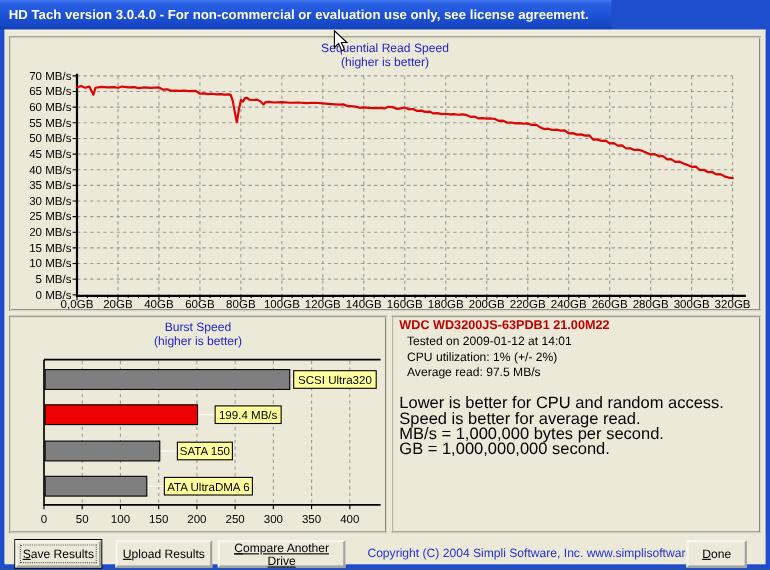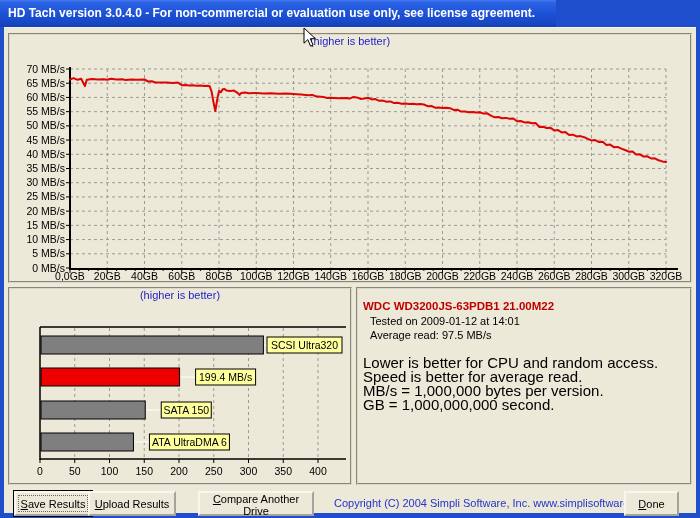--- a/index.html
+++ b/index.html
@@ -7,52 +7,53 @@
   .window{position:relative;width:700px;height:518px;background:#1E4ECC;
           font-family:"Liberation Sans",sans-serif;overflow:hidden;}
   .titlebar{position:absolute;left:0;top:0;width:556px;height:27px;
     background:linear-gradient(180deg,#4478F0 0%,#2A62E4 10%,#1C50D4 55%,#1747C4 85%,#1240B4 100%);
     color:#fff;font-size:12px;font-weight:bold;line-height:27px;padding-left:8px;
     white-space:nowrap;overflow:hidden;}
   .client{position:absolute;left:4px;top:27px;width:692px;height:486px;background:#ECE9D8;border-top:1px solid #f7f4e7;}
   .panel{position:absolute;background:#ECE9D8;border:2px groove #dcd8c8;}
   .panel-seq{left:4px;top:5px;width:684px;height:250px;}
   .panel-burst{left:4px;top:259px;width:344px;height:198px;}
-  .panel-info{left:352px;top:259px;width:336px;height:198px;padding:10px 5px;}
+  .panel-info{left:352px;top:259px;width:336px;height:198px;padding:0 5px;}
   .chart-title,.chart-subtitle{text-align:center;font-size:11px;line-height:13px;color:#2222CC;}
   .chart-title{margin-top:3px;}
   .chart-host{position:absolute;left:0;top:30px;right:0;bottom:0;}
   svg text{font-family:"Liberation Sans",sans-serif;fill:#000;}
   .drive-name{color:#C00000;font-weight:bold;font-size:11.5px;line-height:15px;white-space:nowrap;}
   .info-line{font-size:11px;line-height:14px;padding-left:7px;white-space:nowrap;}
   .note-line{font-size:15px;line-height:14px;white-space:nowrap;}
   .info-spacer{height:14px;}
   .btn{position:absolute;top:463px;height:25px;background:#ECE9D8;border:2px outset #f8f6ee;
        font-family:"Liberation Sans",sans-serif;font-size:11px;color:#000;padding:0 4px;cursor:default;}
   .btn.default{box-shadow:0 0 0 1px #000;}
   .btn.default::after{content:"";position:absolute;left:2px;top:2px;right:2px;bottom:2px;border:1px dotted #666;}
   .btn-save{left:10px;width:78px;}
-  .btn-upload{left:84px;width:88px;}
-  .btn-compare{left:194px;width:116px;}
+  .btn-upload{left:101px;width:88px;}
+  .btn-compare{left:194px;width:116px;text-decoration:underline;}
   .btn-done{right:17px;width:55px;}
   .copyright{position:absolute;left:330px;top:464px;width:290px;height:23px;line-height:22px;
        text-align:center;font-size:11px;color:#2233CC;white-space:nowrap;}
   .cursor{position:absolute;left:303px;top:27px;z-index:20;}
 </style>
 </head>
 <body>
 
 <div class="window">
   <div class="titlebar">
     <span>HD Tach version 3.0.4.0  - For non-commercial or evaluation use only, see license agreement.</span>
   </div>
 
   <div class="client">
 
     <div class="panel panel-seq">
+      <div class="chart-title">Sequential Read Speed</div>
       <div class="chart-subtitle">(higher is better)</div>
       <div class="chart-host" id="line-chart-host"><svg width="680" height="216">
             <line x1="56" y1="203" x2="60" y2="203" stroke="#000" stroke-width="1"></line>
             <text x="55" y="206.5" text-anchor="end" font-size="10.5">0 MB/s</text>
             <line x1="60" y1="188.7857142857143" x2="656" y2="188.7857142857143" stroke="#9a9a9a" stroke-width="1" stroke-dasharray="3,3"></line>
             <line x1="56" y1="188.7857142857143" x2="60" y2="188.7857142857143" stroke="#000" stroke-width="1"></line>
             <text x="55" y="192.2857142857143" text-anchor="end" font-size="10.5">5 MB/s</text>
             <line x1="60" y1="174.57142857142858" x2="656" y2="174.57142857142858" stroke="#9a9a9a" stroke-width="1" stroke-dasharray="3,3"></line>
             <line x1="56" y1="174.57142857142858" x2="60" y2="174.57142857142858" stroke="#000" stroke-width="1"></line>
             <text x="55" y="178.07142857142858" text-anchor="end" font-size="10.5">10 MB/s</text>
@@ -190,20 +191,21 @@
             <line x1="628.0625" y1="203" x2="628.0625" y2="206" stroke="#000" stroke-width="1"></line>
             <line x1="637.375" y1="203" x2="637.375" y2="206" stroke="#000" stroke-width="1"></line>
             <line x1="646.6875" y1="203" x2="646.6875" y2="206" stroke="#000" stroke-width="1"></line>
             <line x1="60" y1="2" x2="60" y2="204" stroke="#000" stroke-width="2"></line>
             <line x1="59" y1="204" x2="668" y2="204" stroke="#000" stroke-width="2"></line>
             <polyline points="60.0,14.5 63.7,13.1 67.5,14.8 71.2,13.7 74.9,21.1 76.8,14.8 82.3,14.0 87.9,14.5 93.5,14.2 97.3,14.8 101.0,13.7 106.6,14.5 112.2,14.2 115.9,15.1 121.5,14.5 127.0,14.8 134.5,14.5 138.2,16.5 141.9,16.2 145.7,17.6 149.4,17.4 153.1,17.6 156.9,17.4 162.4,17.9 168.0,17.6 171.8,20.2 175.5,19.9 179.2,20.5 182.9,20.2 186.7,20.8 190.4,20.5 194.1,21.1 197.8,20.8 199.7,21.3 201.6,26.7 203.4,36.7 205.3,46.1 207.1,35.3 209.0,25.9 210.9,27.3 212.7,24.2 214.6,23.9 216.5,25.6 220.2,25.9 223.9,25.6 227.6,27.9 229.5,29.9 231.3,27.9 235.1,27.6 238.8,28.2 246.3,27.9 253.7,28.4 261.1,28.2 268.6,28.7 276.1,28.4 283.5,29.0 291.0,29.6 298.4,30.2 302.1,29.9 305.9,31.3 313.3,31.9 317.0,33.0 320.8,32.7 328.2,33.3 335.7,33.0 339.4,33.6 343.1,32.1 346.8,32.4 350.6,33.9 354.3,33.6 358.0,32.7 361.7,34.4 365.4,34.1 369.2,35.8 372.9,35.6 376.6,36.7 380.4,36.4 384.1,38.1 387.8,37.8 391.5,38.7 395.3,38.4 399.0,39.0 402.7,38.7 406.4,39.3 410.2,39.0 413.9,39.5 417.6,41.2 421.3,41.0 425.1,42.7 428.8,42.4 432.5,42.9 436.2,42.7 439.9,43.2 443.7,44.9 447.4,44.7 451.1,46.6 454.9,46.4 458.6,47.2 462.3,46.9 466.0,47.5 469.8,47.2 473.5,48.6 477.2,48.3 480.9,50.6 484.7,52.3 488.4,52.0 492.1,53.2 495.8,52.9 499.6,53.8 503.3,53.5 507.0,56.3 510.7,56.0 514.5,57.4 518.2,57.2 521.9,58.3 525.6,58.0 529.4,62.0 533.1,61.7 536.8,63.1 540.5,62.8 544.3,65.4 548.0,65.1 551.7,67.4 555.4,67.1 559.2,70.0 562.9,69.7 566.6,71.4 570.3,71.1 574.1,72.2 577.8,73.9 581.5,75.4 585.2,75.1 589.0,77.1 592.7,76.8 596.4,79.9 600.1,79.6 603.9,82.2 607.6,81.9 611.3,83.6 615.0,85.0 618.8,86.7 622.5,86.4 626.2,89.6 629.9,89.3 633.6,91.6 637.4,91.3 641.1,93.5 644.8,93.3 648.6,95.3 652.3,96.4 656.0,97.0" fill="none" stroke="#DD0404" stroke-width="2" stroke-linejoin="round" stroke-linecap="round"></polyline>
           </svg></div>
     </div>
 
     <div class="panel panel-burst">
+      <div class="chart-title">Burst Speed</div>
       <div class="chart-subtitle">(higher is better)</div>
       <div class="chart-host" id="burst-chart-host"><svg width="340" height="162">
             <line x1="30" y1="140" x2="30" y2="144" stroke="#000" stroke-width="1"></line>
             <text x="30" y="156" text-anchor="middle" font-size="10.5">0</text>
             <line x1="64.75" y1="9" x2="64.75" y2="139" stroke="#9a9a9a" stroke-width="1" stroke-dasharray="3,3"></line>
             <line x1="64.75" y1="140" x2="64.75" y2="144" stroke="#000" stroke-width="1"></line>
             <text x="64.75" y="156" text-anchor="middle" font-size="10.5">50</text>
             <line x1="99.5" y1="9" x2="99.5" y2="139" stroke="#9a9a9a" stroke-width="1" stroke-dasharray="3,3"></line>
             <line x1="99.5" y1="140" x2="99.5" y2="144" stroke="#000" stroke-width="1"></line>
             <text x="99.5" y="156" text-anchor="middle" font-size="10.5">100</text>
@@ -243,25 +245,26 @@
             <rect x="31" y="114" width="92.43499999999999" height="18" fill="#7F7F7F" stroke="#000" stroke-width="1"></rect>
             <line x1="124.43499999999999" y1="123" x2="139.435" y2="123" stroke="#fff" stroke-width="1"></line>
             <rect x="139.435" y="115" width="80" height="16" fill="#FFFF9E" stroke="#000" stroke-width="1"></rect>
             <text x="179.435" y="127" text-anchor="middle" font-size="10.5">ATA UltraDMA 6</text>
           </svg></div>
     </div>
 
     <div class="panel panel-info">
       <div class="drive-name">WDC WD3200JS-63PDB1 21.00M22</div>
       <div class="info-line">Tested on 2009-01-12 at 14:01</div>
+      <div class="info-line">CPU utilization: 1% (+/- 2%)</div>
       <div class="info-line">Average read: 97.5 MB/s</div>
       <div class="info-spacer"></div>
       <div class="note-line">Lower is better for CPU and random access.</div>
       <div class="note-line">Speed is better for average read.</div>
-      <div class="note-line">MB/s = 1,000,000 bytes per version.</div>
+      <div class="note-line">MB/s = 1,000,000 bytes per second.</div>
       <div class="note-line">GB = 1,000,000,000 second.</div>
     </div>
 
     <button class="btn default btn-save"><u>S</u>ave Results</button>
     <button class="btn btn-upload"><u>U</u>pload Results</button>
     <button class="btn btn-compare"><u>C</u>ompare Another Drive</button>
     <div class="copyright">Copyright (C) 2004 Simpli Software, Inc. www.simplisoftware.com</div>
     <button class="btn btn-done"><u>D</u>one</button>
   </div>
 

